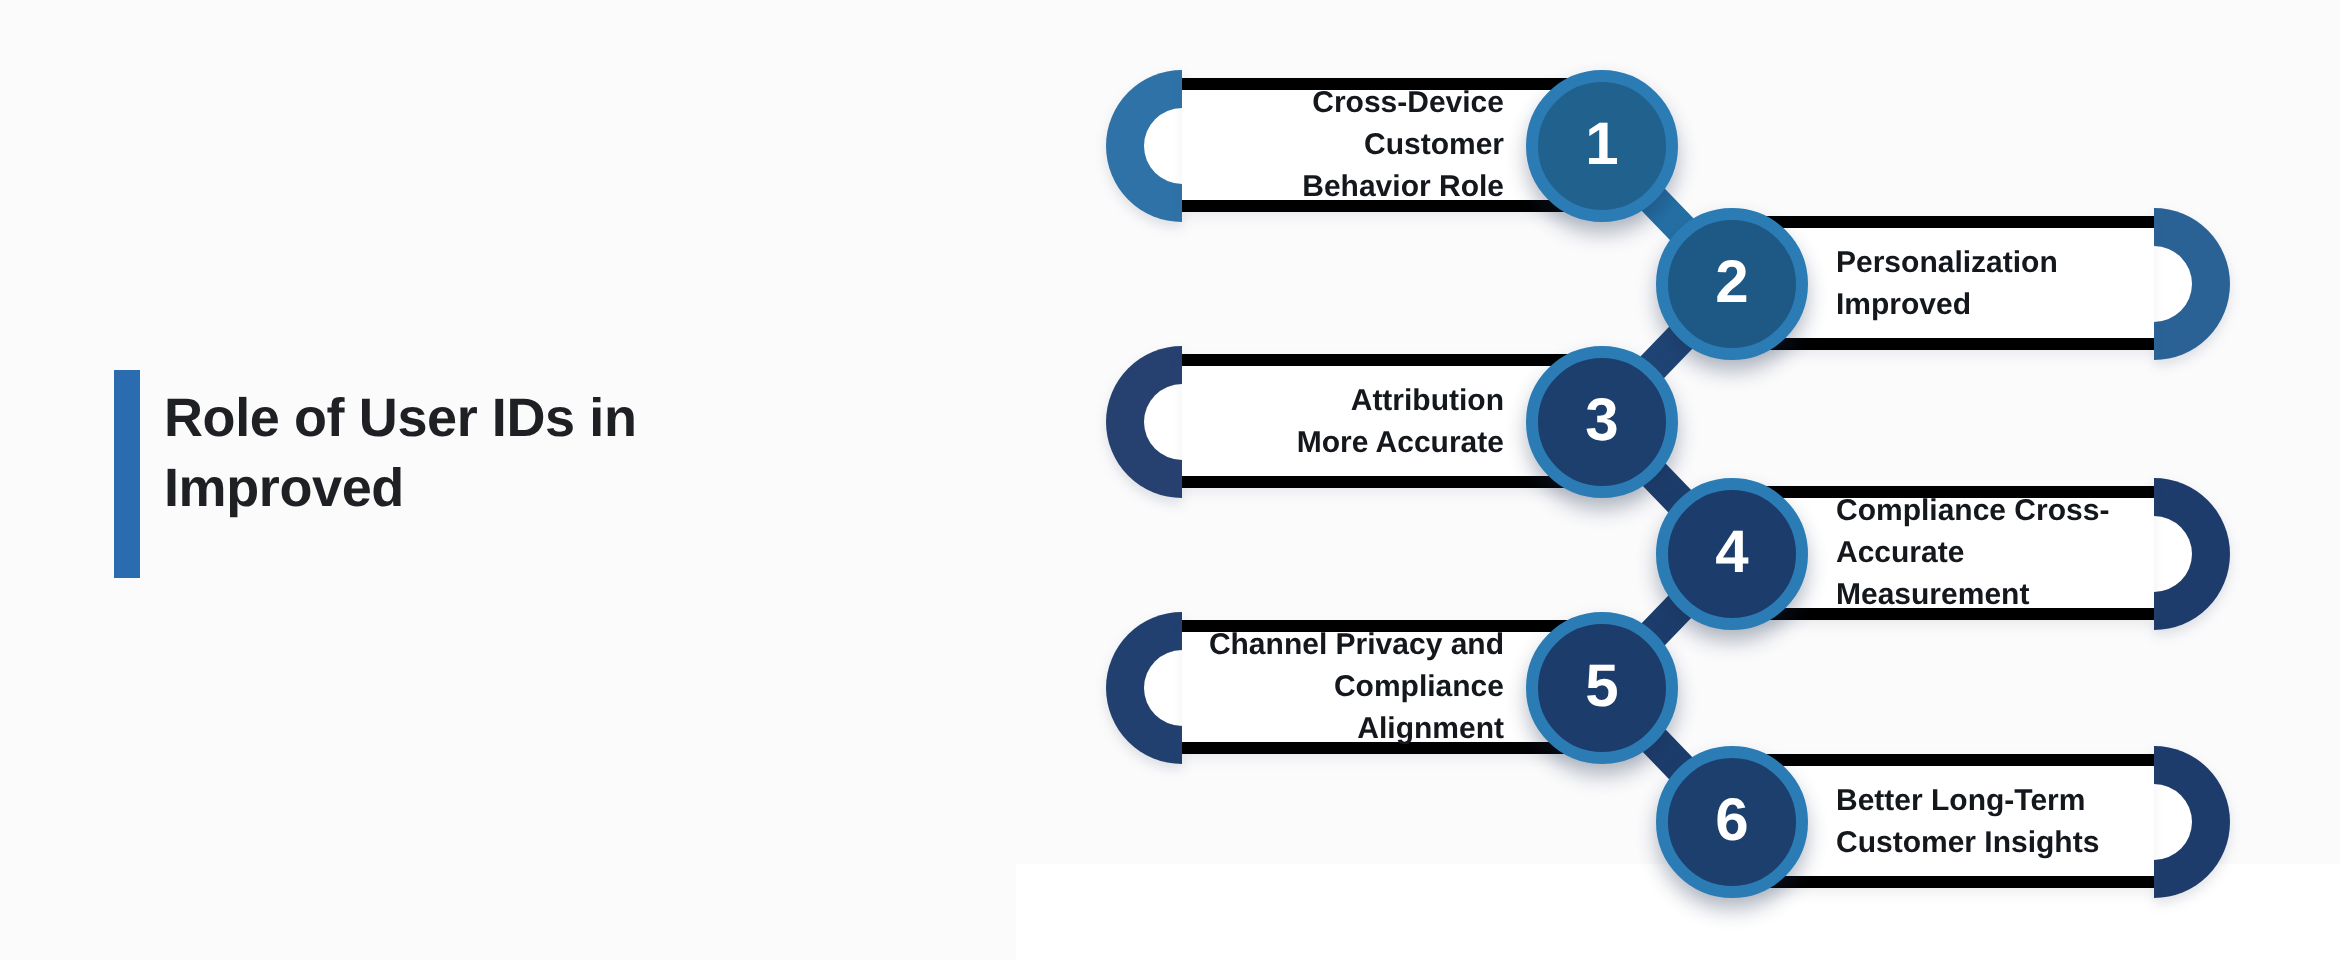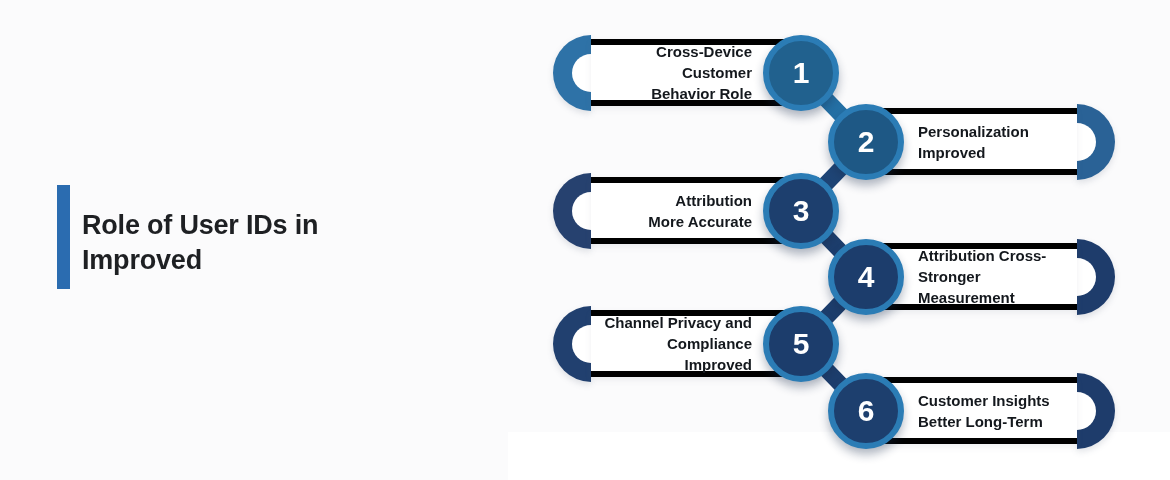--- a/index.html
+++ b/index.html
@@ -4,21 +4,21 @@
 <style>
   * { margin: 0; padding: 0; box-sizing: border-box; }
   html, body { width: 1170px; height: 480px; overflow: hidden; }
   body { font-family: "Liberation Sans", "DejaVu Sans", sans-serif; background: #FBFBFC; }
   .stage { position: relative; width: 1170px; height: 480px; }
 
   .white-rect { position: absolute; left: 508px; top: 432px; right: 0; bottom: 0; background: #FFFFFF; }
 
   
   .accent-bar { position: absolute; left: 57px; top: 185px; width: 13px; height: 104px; background: #2B6CB0; }
-  .page-title { position: absolute; left: 82px; top: 208px; width: 320px; color: #1E2023;
+  .page-title { position: absolute; left: 82px; top: 192px; width: 320px; color: #1E2023;
                 font-size: 27px; line-height: 35px; font-weight: 700; letter-spacing: -0.2px; }
   .page-title .tline { display: block; }
 
   
   .pill { position: absolute; height: 76px; }
   .pill.left  { left: 553px; width: 267px; }
   .pill.right { left: 850px; width: 265px; }
 
   .cap { position: absolute; top: 0; width: 38px; height: 76px;
          box-shadow: 0 3px 6px rgba(90,100,120,0.18); }
@@ -84,40 +84,40 @@
     <div class="pill-body">
       <span class="line">Attribution</span>
       <span class="line">More Accurate</span>
     </div>
   </div>
 
   <div class="pill right" style="top:238.5px">
     <div class="cap" style="background-color: rgb(30, 60, 107);"></div>
     <div class="notch"></div>
     <div class="pill-body">
-      <span class="line">Attribution Cross-</span>
-      <span class="line">Stronger Measurement</span>
+      <span class="line">Compliance Cross-</span>
+      <span class="line">Accurate Measurement</span>
     </div>
   </div>
 
   <div class="pill left" style="top:305.5px">
     <div class="cap" style="background-color: rgb(33, 64, 111);"></div>
     <div class="notch"></div>
     <div class="pill-body">
       <span class="line">Channel Privacy and</span>
-      <span class="line">Compliance Improved</span>
+      <span class="line">Compliance Alignment</span>
     </div>
   </div>
 
   <div class="pill right" style="top:372.5px">
     <div class="cap" style="background-color: rgb(30, 60, 107);"></div>
     <div class="notch"></div>
     <div class="pill-body">
+      <span class="line">Better Long-Term</span>
       <span class="line">Customer Insights</span>
-      <span class="line">Better Long-Term</span>
     </div>
   </div>
 
   <div class="connector" style="top: 99px; transform: rotate(46deg); background-color: rgb(36, 112, 165);"></div>
   <div class="connector" style="top: 168px; transform: rotate(-46deg); background-color: rgb(31, 69, 118);"></div>
   <div class="connector" style="top: 235.5px; transform: rotate(46deg); background-color: rgb(29, 62, 109);"></div>
   <div class="connector" style="top: 302px; transform: rotate(-46deg); background-color: rgb(29, 62, 109);"></div>
   <div class="connector" style="top: 369px; transform: rotate(46deg); background-color: rgb(29, 62, 109);"></div>
 
   <div class="circle" style="left: 763px; top: 34.5px; background-color: rgb(33, 97, 142); border-color: rgb(43, 124, 181);">

